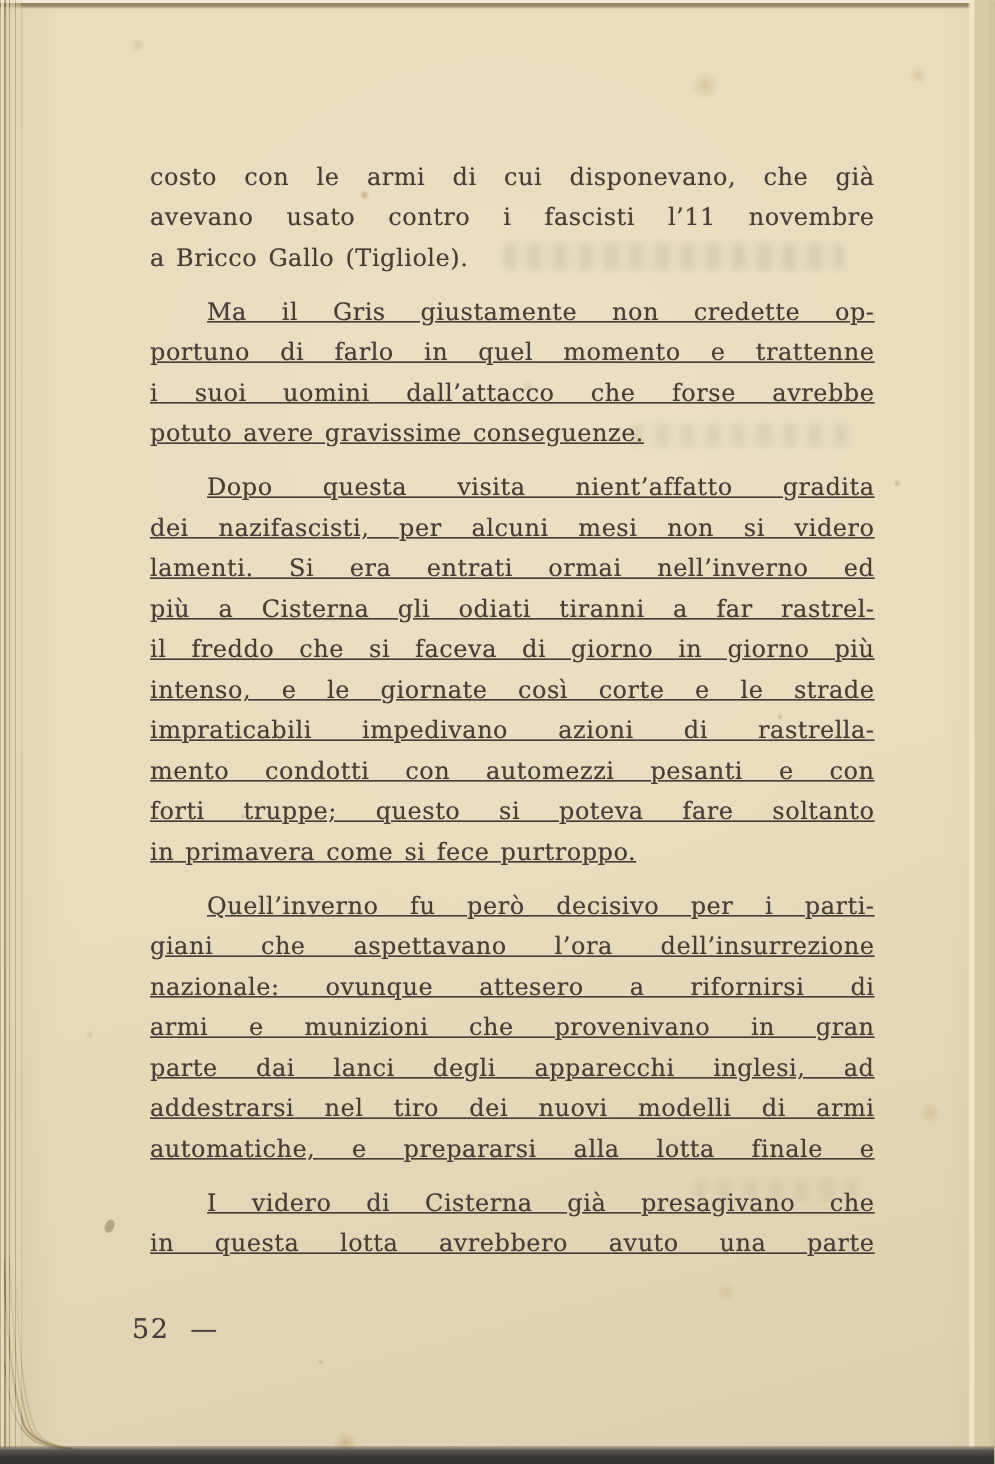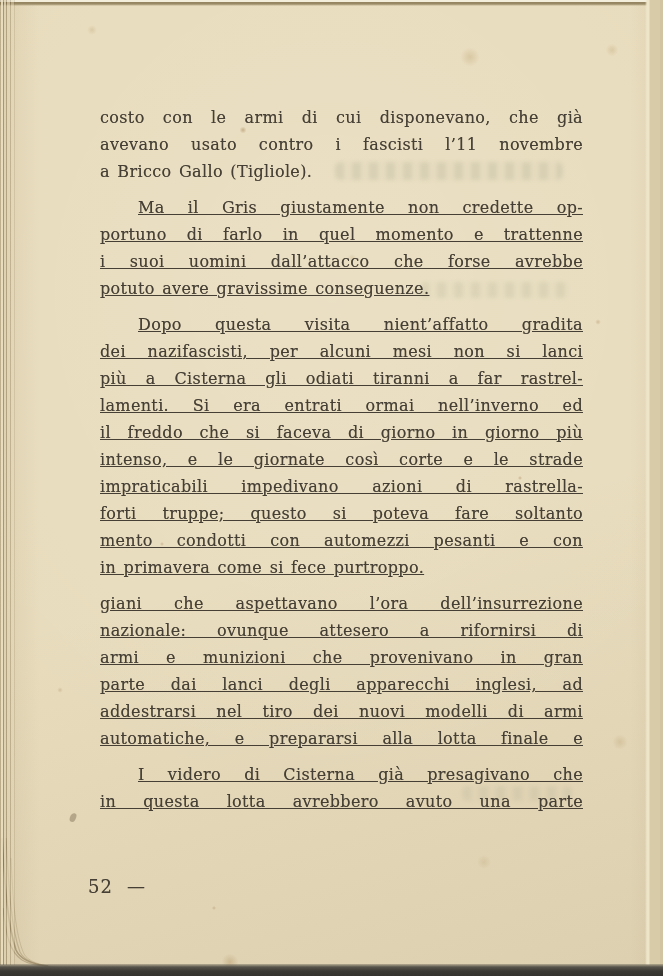--- a/index.html
+++ b/index.html
@@ -135,31 +135,32 @@
         <div class="line last">a Bricco Gallo (Tigliole).</div>
       </div>
       <div class="para">
         <div class="line first">Ma il Gris giustamente non credette op-</div>
         <div class="line">portuno di farlo in quel momento e trattenne</div>
         <div class="line">i suoi uomini dall’attacco che forse avrebbe</div>
         <div class="line last">potuto avere gravissime conseguenze.</div>
       </div>
       <div class="para">
         <div class="line first">Dopo questa visita nient’affatto gradita</div>
-        <div class="line">dei nazifascisti, per alcuni mesi non si lanci</div>
+        <div class="line">dei nazifascisti, per alcuni mesi non si videro</div>
+        <div class="line">lamenti. Si era entrati ormai nell’inverno ed</div>
         <div class="line">più a Cisterna gli odiati tiranni a far rastrel-</div>
-        <div class="line">lamenti. Si era entrati ormai nell’inverno ed</div>
         <div class="line">il freddo che si faceva di giorno in giorno più</div>
         <div class="line">intenso, e le giornate così corte e le strade</div>
         <div class="line">impraticabili impedivano azioni di rastrella-</div>
+        <div class="line">mento condotti con automezzi pesanti e con</div>
         <div class="line">forti truppe; questo si poteva fare soltanto</div>
-        <div class="line">mento condotti con automezzi pesanti e con</div>
         <div class="line last">in primavera come si fece purtroppo.</div>
       </div>
       <div class="para">
+        <div class="line first">Quell’inverno fu però decisivo per i parti-</div>
         <div class="line">giani che aspettavano l’ora dell’insurrezione</div>
         <div class="line">nazionale: ovunque attesero a rifornirsi di</div>
         <div class="line">armi e munizioni che provenivano in gran</div>
         <div class="line">parte dai lanci degli apparecchi inglesi, ad</div>
         <div class="line">addestrarsi nel tiro dei nuovi modelli di armi</div>
         <div class="line">automatiche, e prepararsi alla lotta finale e</div>
       </div>
       <div class="para">
         <div class="line first">I videro di Cisterna già presagivano che</div>
         <div class="line">in questa lotta avrebbero avuto una parte</div>

